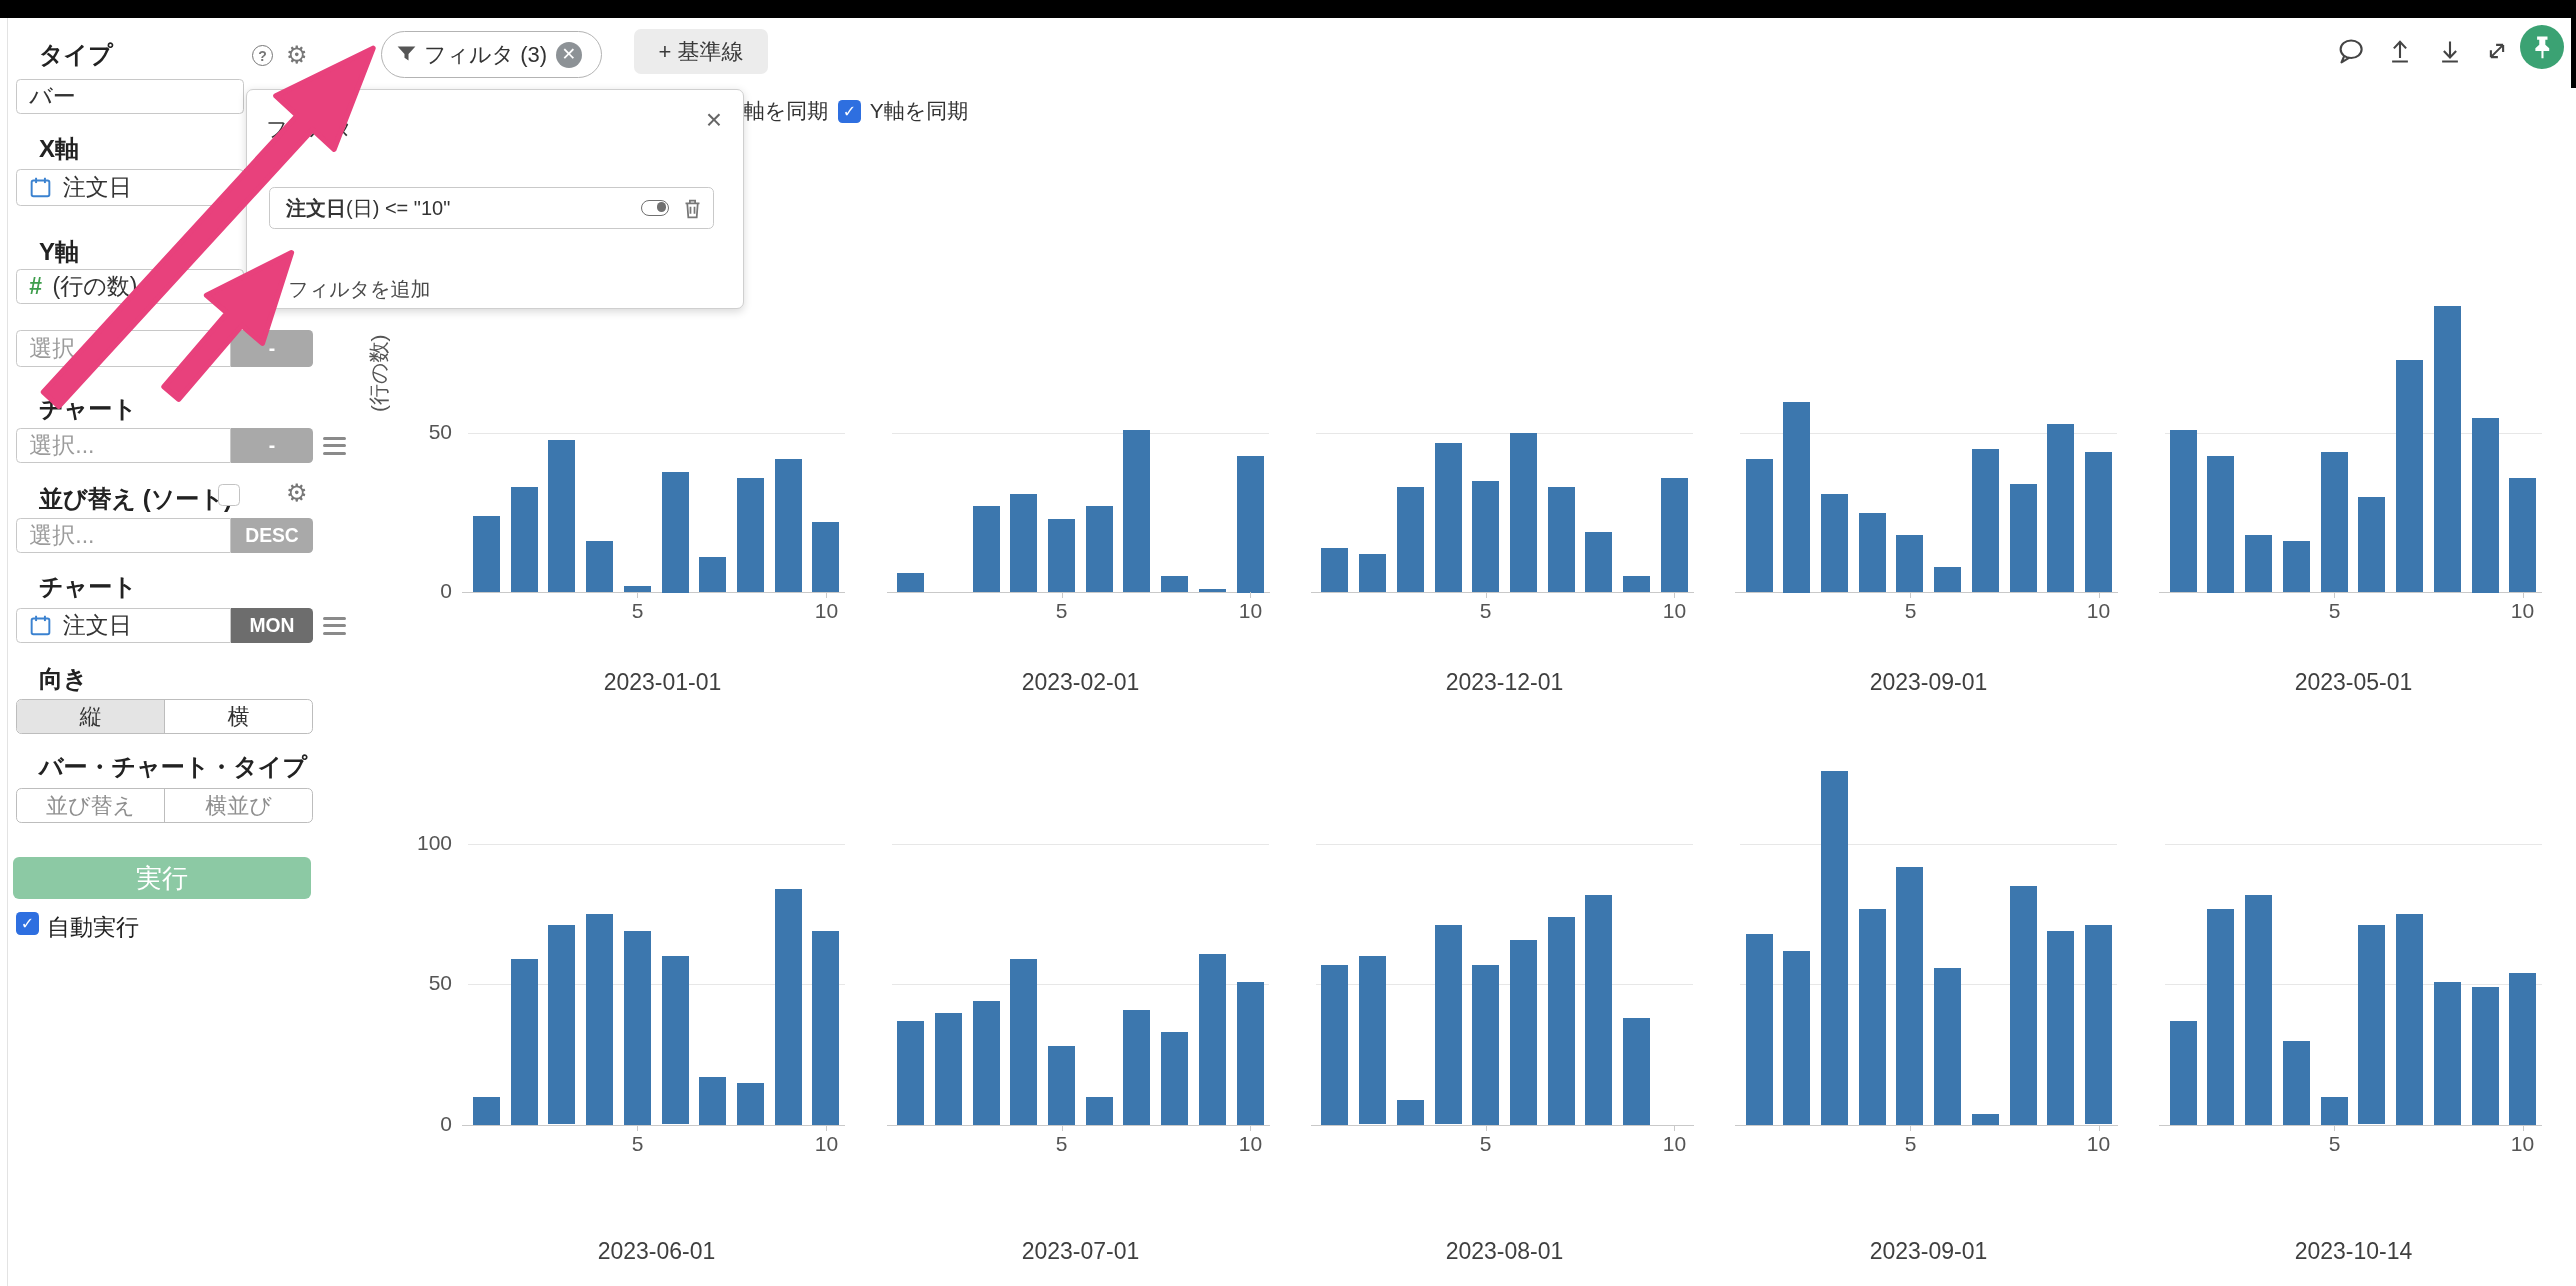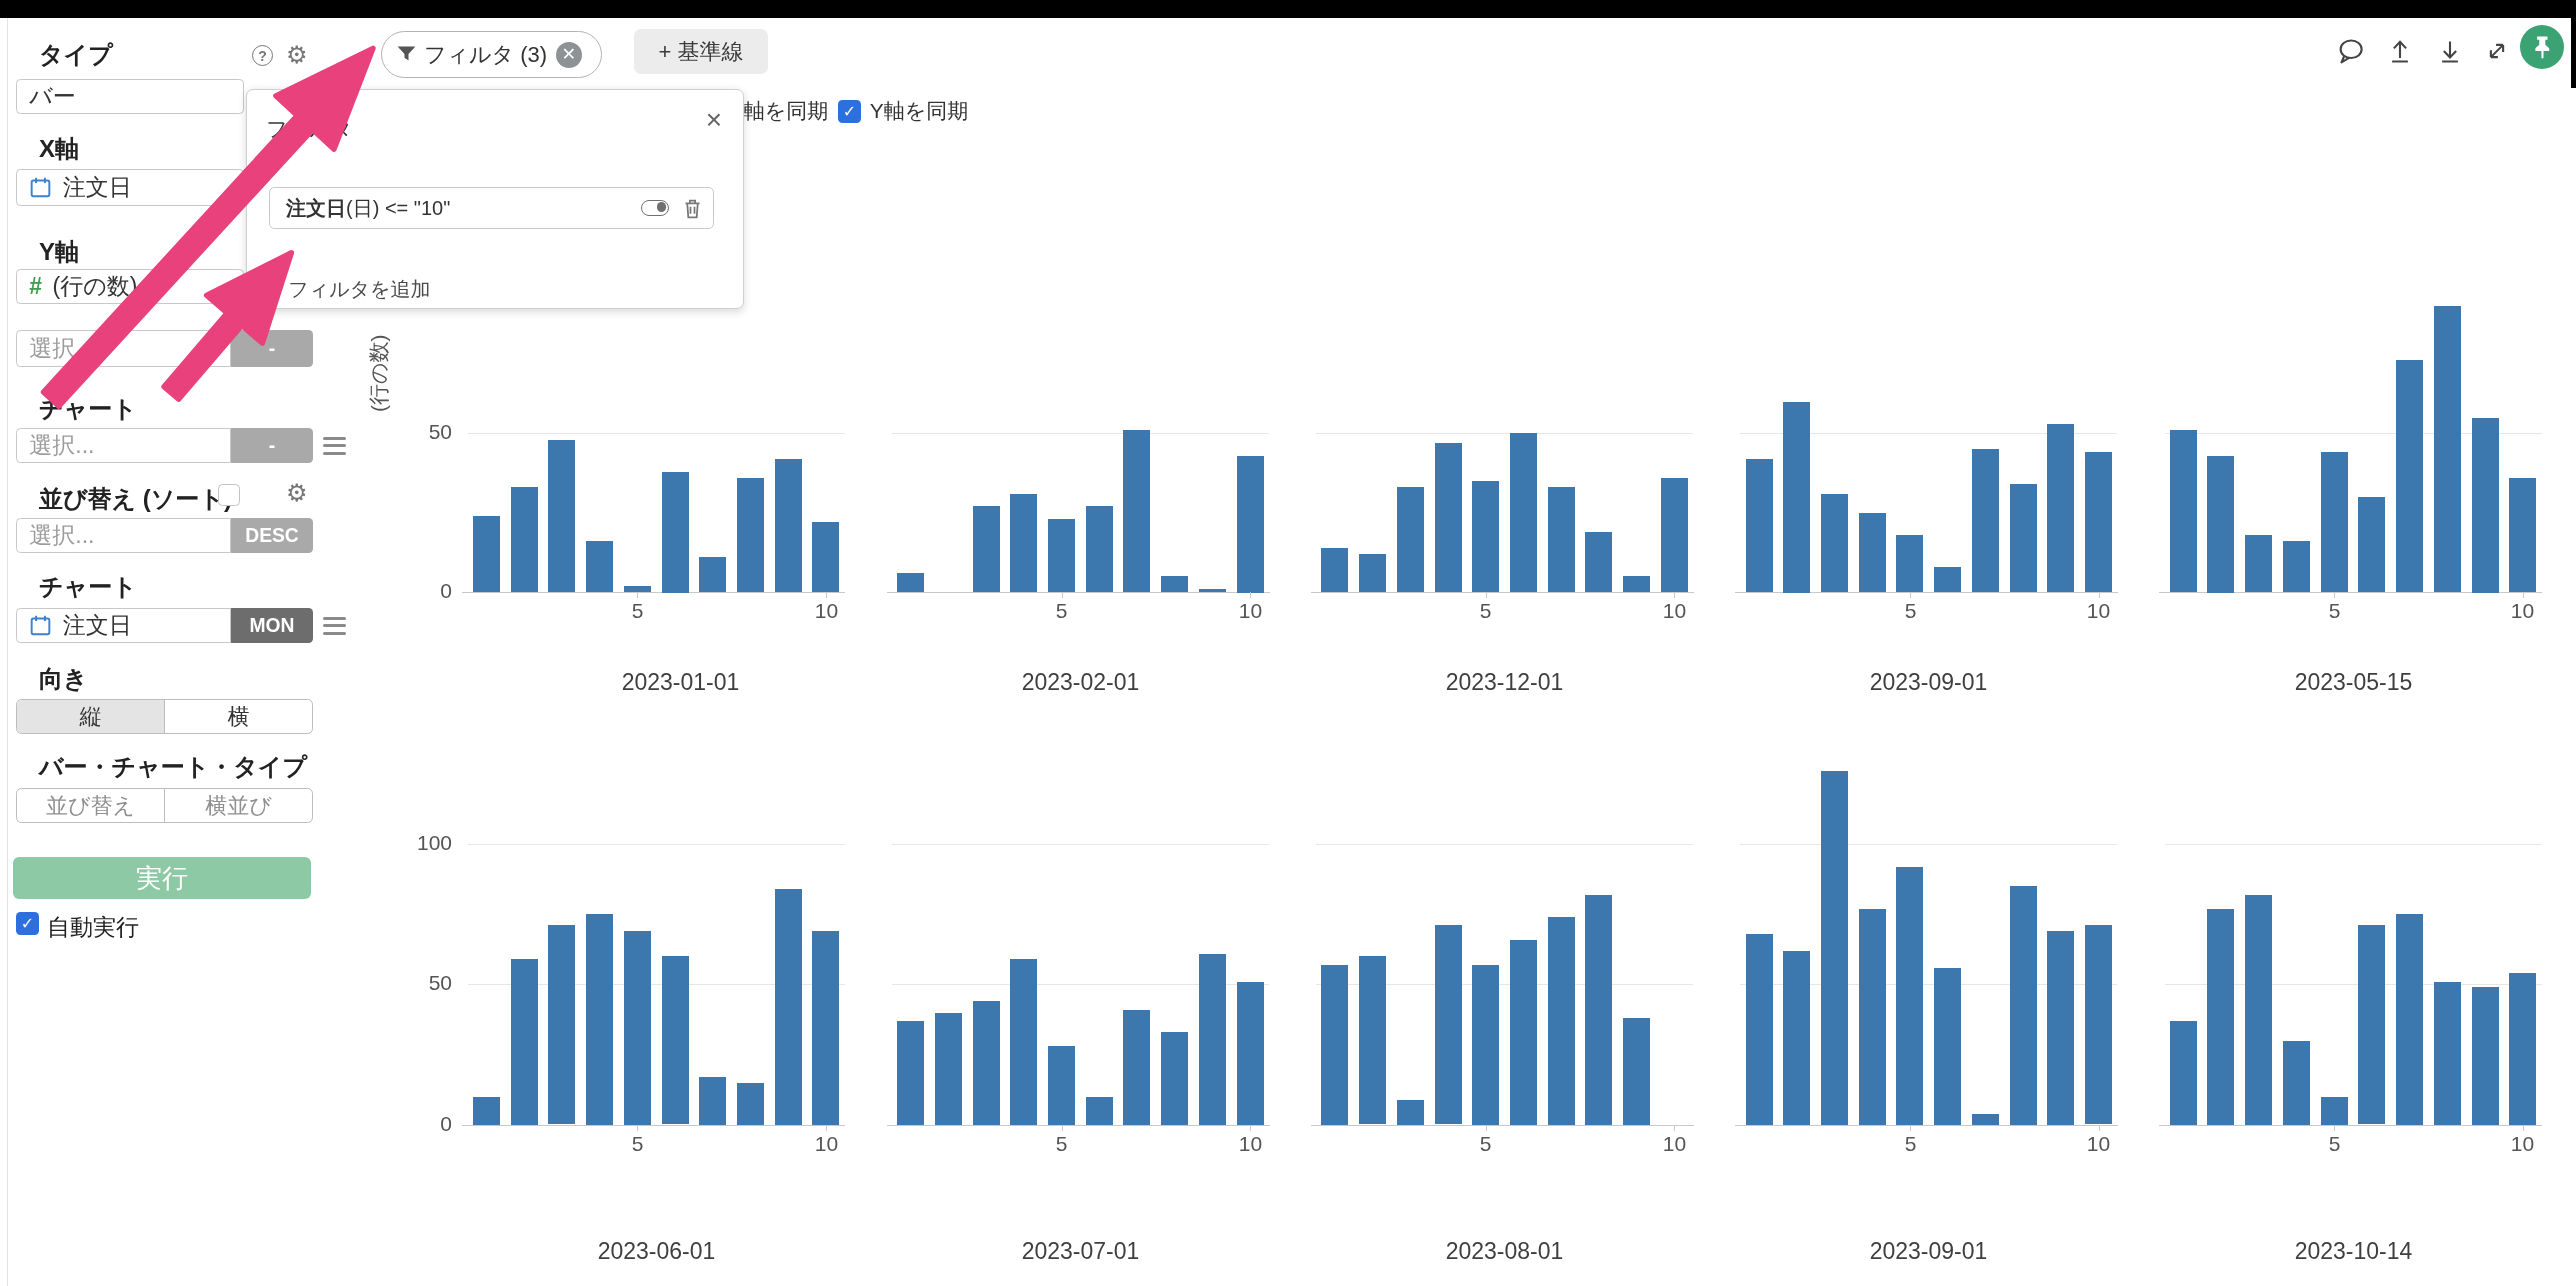--- a/index.html
+++ b/index.html
@@ -231,21 +231,21 @@
       <div class="bar" style="left: 624px; top: 586px; width: 27px; height: 6.4px; background: rgb(60, 119, 174);"></div>
       <div class="bar" style="left: 662px; top: 472px; width: 27px; height: 121px; background: rgb(60, 119, 174);"></div>
       <div class="bar" style="left: 699px; top: 557px; width: 27px; height: 35px; background: rgb(60, 119, 174);"></div>
       <div class="bar" style="left: 737px; top: 478px; width: 27px; height: 114px; background: rgb(60, 119, 174);"></div>
       <div class="bar" style="left: 775px; top: 459px; width: 27px; height: 133px; background: rgb(60, 119, 174);"></div>
       <div class="bar" style="left: 812px; top: 522px; width: 27px; height: 70px; background: rgb(60, 119, 174);"></div>
       <div class="xtick" style="left: 637px; top: 592px;"></div>
       <div class="tick-label" style="left: 620px; top: 599px; width: 35px; text-align: center;">5</div>
       <div class="xtick" style="left: 826px; top: 592px;"></div>
       <div class="tick-label" style="left: 809px; top: 599px; width: 35px; text-align: center;">10</div>
-      <div class="date-label" style="left: 492px; top: 669px; width: 377px;">2023-01-01</div>
+      <div class="date-label" style="left: 474px; top: 669px; width: 377px;">2023-01-01</div>
       <div class="axisline" style="left: 887px; top: 592px; width: 383px;"></div>
       <div class="gridline" style="left: 892px; top: 433px; width: 377px;"></div>
       <div class="bar" style="left: 897px; top: 573px; width: 27px; height: 19px; background: rgb(60, 119, 174);"></div>
       <div class="bar" style="left: 973px; top: 506px; width: 27px; height: 86px; background: rgb(60, 119, 174);"></div>
       <div class="bar" style="left: 1010px; top: 494px; width: 27px; height: 98px; background: rgb(60, 119, 174);"></div>
       <div class="bar" style="left: 1048px; top: 519px; width: 27px; height: 73px; background: rgb(60, 119, 174);"></div>
       <div class="bar" style="left: 1086px; top: 506px; width: 27px; height: 86px; background: rgb(60, 119, 174);"></div>
       <div class="bar" style="left: 1123px; top: 430px; width: 27px; height: 162px; background: rgb(60, 119, 174);"></div>
       <div class="bar" style="left: 1161px; top: 576px; width: 27px; height: 16px; background: rgb(60, 119, 174);"></div>
       <div class="bar" style="left: 1199px; top: 589px; width: 27px; height: 3.2px; background: rgb(60, 119, 174);"></div>
@@ -298,21 +298,21 @@
       <div class="bar" style="left: 2321px; top: 452px; width: 27px; height: 140px; background: rgb(60, 119, 174);"></div>
       <div class="bar" style="left: 2358px; top: 497px; width: 27px; height: 95px; background: rgb(60, 119, 174);"></div>
       <div class="bar" style="left: 2396px; top: 360px; width: 27px; height: 232px; background: rgb(60, 119, 174);"></div>
       <div class="bar" style="left: 2434px; top: 306px; width: 27px; height: 286px; background: rgb(60, 119, 174);"></div>
       <div class="bar" style="left: 2472px; top: 418px; width: 27px; height: 175px; background: rgb(60, 119, 174);"></div>
       <div class="bar" style="left: 2509px; top: 478px; width: 27px; height: 114px; background: rgb(60, 119, 174);"></div>
       <div class="xtick" style="left: 2334px; top: 592px;"></div>
       <div class="tick-label" style="left: 2317px; top: 599px; width: 35px; text-align: center;">5</div>
       <div class="xtick" style="left: 2523px; top: 592px;"></div>
       <div class="tick-label" style="left: 2505px; top: 599px; width: 35px; text-align: center;">10</div>
-      <div class="date-label" style="left: 2165px; top: 669px; width: 377px;">2023-05-15</div>
+      <div class="date-label" style="left: 2165px; top: 669px; width: 377px;">2023-05-01</div>
       <div class="axisline" style="left: 462px; top: 1125px; width: 383px;"></div>
       <div class="tick-label" style="left: 413px; top: 1112px; width: 39px; text-align: right;">0</div>
       <div class="gridline" style="left: 468px; top: 984px; width: 377px;"></div>
       <div class="tick-label" style="left: 413px; top: 971px; width: 39px; text-align: right;">50</div>
       <div class="gridline" style="left: 468px; top: 844px; width: 377px;"></div>
       <div class="tick-label" style="left: 413px; top: 831px; width: 39px; text-align: right;">100</div>
       <div class="bar" style="left: 473px; top: 1097px; width: 27px; height: 28px; background: rgb(60, 119, 174);"></div>
       <div class="bar" style="left: 511px; top: 959px; width: 27px; height: 166px; background: rgb(60, 119, 174);"></div>
       <div class="bar" style="left: 548px; top: 925px; width: 27px; height: 199px; background: rgb(60, 119, 174);"></div>
       <div class="bar" style="left: 586px; top: 914px; width: 27px; height: 211px; background: rgb(60, 119, 174);"></div>

